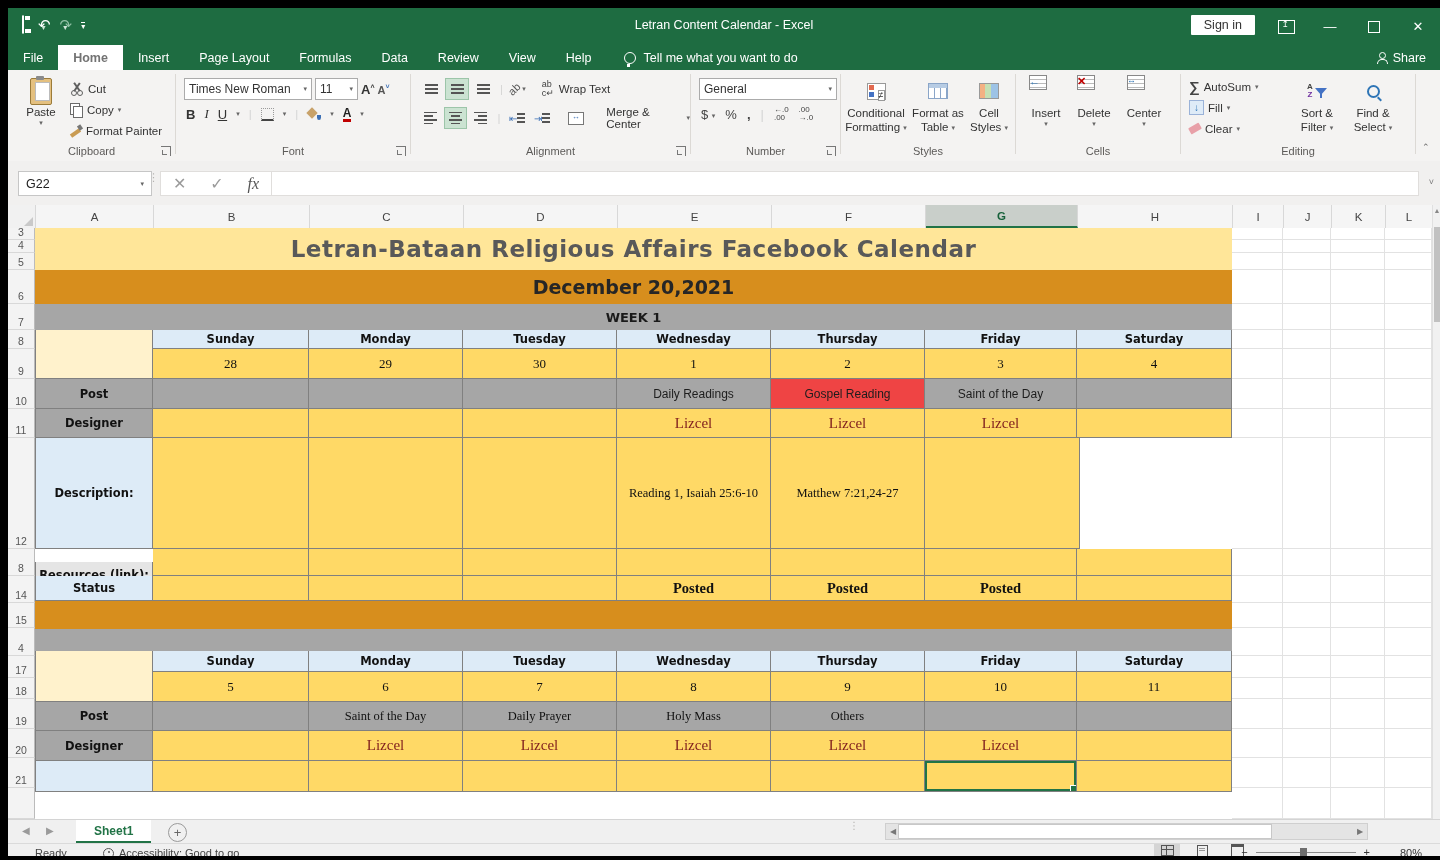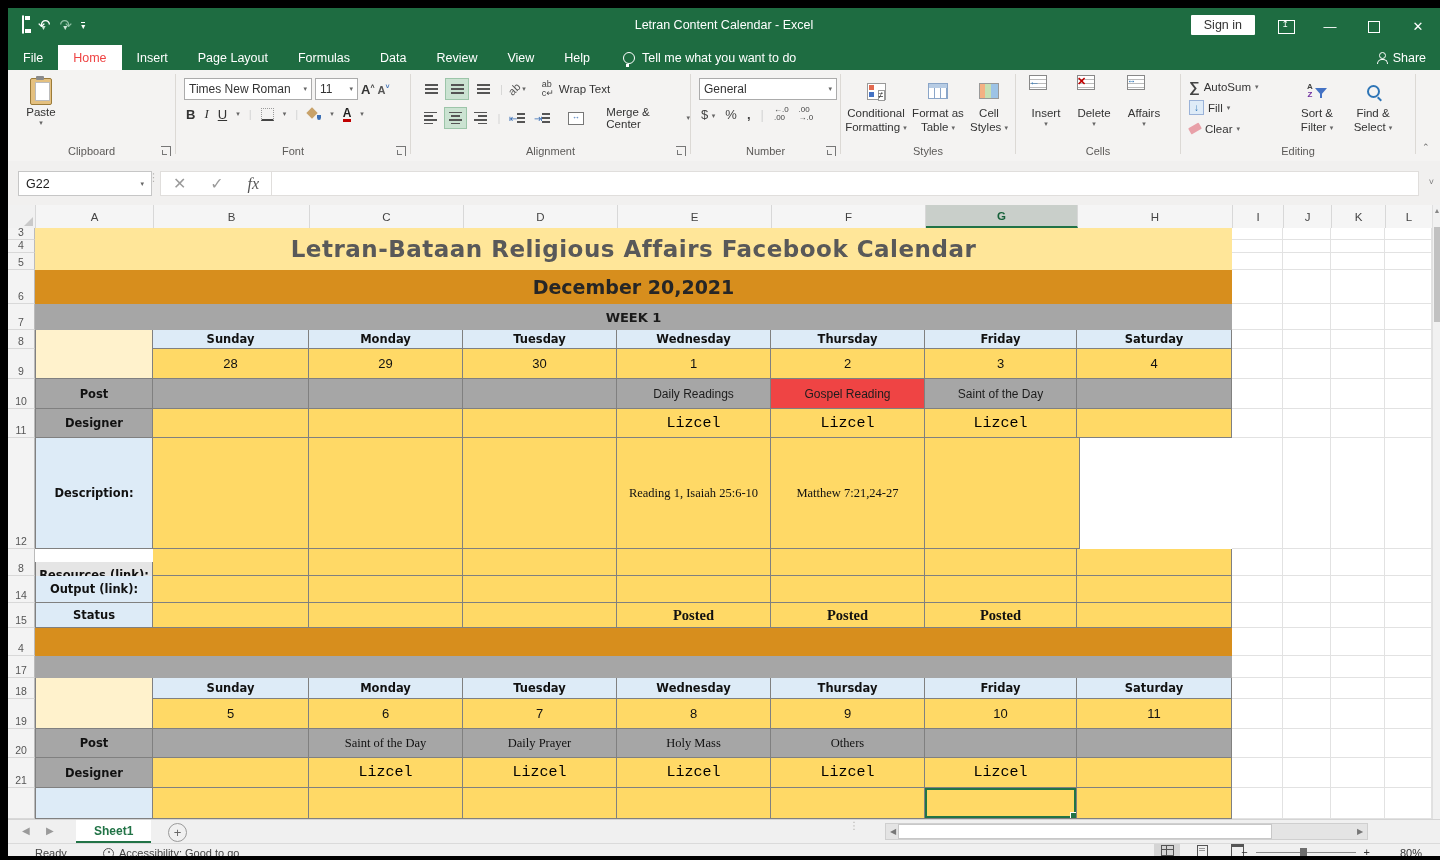--- a/index.html
+++ b/index.html
@@ -22,21 +22,21 @@
   .winbtns{position:absolute;right:0;top:0;height:37px;display:flex;align-items:center}
   .winbtn{width:44px;height:37px;display:flex;align-items:center;justify-content:center;color:#fff;font-size:13px}
   .restic{width:10px;height:10px;border:1px solid #fff;position:relative;background:#1E6C41}
   .restic:before{content:"";position:absolute;left:2px;top:-4px;width:10px;height:10px;border:1px solid #fff;z-index:-1}
   .ribopt{width:15px;height:12px;border:1px solid #fff;position:relative}
   .ribopt:before{content:"↥";position:absolute;left:3px;top:-2px;font-size:9px}
 
   
   #menubar{position:absolute;left:0;top:37px;width:100%;height:25px;background:#1E6C41;display:flex;align-items:stretch;color:#fff;font-size:12.5px}
   .mtab{padding:0 15px;display:flex;align-items:center;cursor:pointer}
-  .mtab.active{background:#fff;color:#ef4444;font-weight:normal}
+  .mtab.active{background:#fff;color:#737373;font-weight:bold}
   #tellme{display:flex;align-items:center;gap:7px;margin-left:18px;cursor:pointer}
   #share{position:absolute;right:14px;top:0;height:25px;display:flex;align-items:center;gap:6px;cursor:pointer}
 
   
   #ribbon{position:absolute;left:0;top:62px;width:100%;height:91px;background:#F4F3F2;border-bottom:1px solid #D5D2CE;font-size:11.5px;color:#333}
   .rgroup{position:absolute;top:0;height:90px}
   .rsep{position:absolute;top:4px;height:80px;width:1px;background:#DCD9D5}
   .glabel{position:absolute;bottom:3px;left:0;width:100%;text-align:center;color:#5c5a58;font-size:11px}
   .launcher{position:absolute;bottom:4px;right:4px;width:9px;height:9px;border-left:1px solid #777;border-bottom:1px solid #777;transform:rotate(180deg);cursor:pointer}
   .launcher:after{content:"";position:absolute;right:1px;top:1px;width:4px;height:4px;border-right:1px solid #777;border-top:1px solid #777}
@@ -83,25 +83,25 @@
   .xcell{box-sizing:border-box;background:#fff;border-right:1px solid #E2E2E2;border-bottom:1px solid #E2E2E2;cursor:cell}
   #vscroll{position:absolute;right:0;top:197px;width:8px;height:614px;background:#F1F1F1;border-left:1px solid #E0E0E0;box-sizing:border-box}
   #vthumb{position:absolute;left:1px;top:22px;width:6px;height:95px;background:#C1C1C1;cursor:pointer}
   #varrow{position:absolute;left:0;top:2px;width:8px;text-align:center;font-size:7px;color:#888;cursor:pointer}
 
   
   .t-title{font-family:"DejaVu Sans",sans-serif;font-weight:800;font-size:23px;color:#595959;letter-spacing:.5px}
   .t-date{font-family:"DejaVu Sans",sans-serif;font-weight:800;font-size:19px;color:#262626}
   .t-week{font-family:"DejaVu Sans",sans-serif;font-weight:800;font-size:13px;color:#1a1a1a}
   .t-day{font-family:"DejaVu Sans",sans-serif;font-weight:700;font-size:11.5px;color:#111}
-  .t-num{font-family:Liberation Sans, sans-serif;font-size:13px;color:#111}
+  .t-num{font-family:Liberation Serif, serif;font-size:13px;color:#111}
   .t-lab{font-family:"DejaVu Sans",sans-serif;font-weight:700;font-size:11.5px;color:#111}
   .t-postA{font-size:12px;color:#1d1d1d}
   .t-postB{font-family:"Liberation Serif",serif;font-size:12.5px;color:#111}
-  .t-name{font-family:Liberation Mono, monospace;font-size:15px;color:#000000}
+  .t-name{font-family:Liberation Serif, serif;font-size:15px;color:#7f1d1d}
   .t-desc{font-family:"Liberation Serif",serif;font-size:12.5px;color:#111}
   .t-statusv{font-family:"Liberation Serif",serif;font-weight:bold;font-size:14.5px;color:#111}
   .cell.sel{box-shadow:inset 0 0 0 2px #217346;position:relative}
   .cell.sel:after{content:"";position:absolute;right:-1px;bottom:-1px;width:5px;height:5px;background:#217346;border:1px solid #fff}
 
   
   #tabbar{position:absolute;left:0;top:811px;width:100%;height:24px;background:#F0F0F0;border-top:1px solid #D4D4D4;box-sizing:border-box}
   .tnav{position:absolute;top:5px;color:#9a9a9a;font-size:10px;cursor:pointer}
   #sheettab{position:absolute;left:68px;top:0;height:23px;background:#fff;border-bottom:2px solid #217346;
     display:flex;align-items:center;padding:0 18px;color:#217346;font-weight:bold;font-size:12px;cursor:pointer;box-sizing:border-box}
@@ -231,20 +231,38 @@
   </div>
 
   <div id="ribbon">
 
     <div class="rgroup" style="left:0;width:167px">
       <div class="bigbtn abs" style="left:12px;top:8px;width:42px">
         <span class="clipb"></span>
         <span>Paste</span>
           <span class="dd">▾</span>
       </div>
+      <div class="abs" style="left:62px;top:8px">
+        <div class="smallrow">
+            <span class="scis">
+              <i></i>
+              <b></b>
+            </span>
+            <span>Cut</span>
+          </div>
+        <div class="smallrow">
+            <span class="copyic"></span>
+            <span>Copy</span> 
+            <span class="dd">▾</span>
+          </div>
+        <div class="smallrow">
+            <span class="fpbrush"></span>
+            <span>Format Painter</span>
+          </div>
+      </div>
       <div class="glabel">Clipboard</div>
       <div class="launcher"></div>
     </div>
     <div class="rsep" style="left:167px"></div>
 
     <div class="rgroup" style="left:168px;width:234px">
       <div class="abs" style="left:8px;top:8px;display:flex;gap:3px;align-items:center">
         <div class="ribbox" style="width:118px">
             <span>Times New Roman</span>
             <span class="dd" style="margin-left:auto">▾</span>
@@ -414,21 +432,21 @@
             <span style="color:#C00000">✕</span>
           </span>
         <span>Delete</span>
           <span class="dd">▾</span>
       </div>
       <div class="bigbtn abs" style="left:104px;top:8px;width:48px">
         <span class="bigicon cellmark">
             <span class="cellic"></span>
             <span style="color:#2E75B6;font-size:9px">↔</span>
           </span>
-        <span>Affairs</span>
+        <span>Center</span>
           <span class="dd">▾</span>
       </div>
       <div class="glabel">Cells</div>
     </div>
     <div class="rsep" style="left:1172px"></div>
 
     <div class="rgroup" style="left:1173px;width:234px">
       <div class="abs" style="left:8px;top:6px">
         <div class="smallrow">
             <span class="sumch">∑</span>
@@ -586,30 +604,20 @@
         <div class="band" style="height: 27px;">
           <div class="cell t-lab" style="width: 118px; height: 27px; background: #e5e5e5; border-left: 1px solid rgb(128, 128, 128); margin-top: 13px;">Resources (link):</div>
           <div class="cell" style="width: 156px; height: 27px; background: rgb(255, 217, 102);"></div>
           <div class="cell" style="width: 154px; height: 27px; background: rgb(255, 217, 102);"></div>
           <div class="cell" style="width: 154px; height: 27px; background: rgb(255, 217, 102);"></div>
           <div class="cell" style="width: 154px; height: 27px; background: rgb(255, 217, 102);"></div>
           <div class="cell" style="width: 154px; height: 27px; background: rgb(255, 217, 102);"></div>
           <div class="cell" style="width: 152px; height: 27px; background: rgb(255, 217, 102);"></div>
           <div class="cell" style="width: 155px; height: 27px; background: rgb(255, 217, 102);"></div>
         </div>
-        <div class="band" style="height: 27px;">
-          <div class="cell t-lab" style="width: 118px; height: 27px; background: rgb(221, 235, 247); border-left: 1px solid rgb(128, 128, 128);">Output (link):</div>
-          <div class="cell" style="width: 156px; height: 27px; background: rgb(255, 217, 102);"></div>
-          <div class="cell" style="width: 154px; height: 27px; background: rgb(255, 217, 102);"></div>
-          <div class="cell" style="width: 154px; height: 27px; background: rgb(255, 217, 102);"></div>
-          <div class="cell" style="width: 154px; height: 27px; background: rgb(255, 217, 102);"></div>
-          <div class="cell" style="width: 154px; height: 27px; background: rgb(255, 217, 102);"></div>
-          <div class="cell" style="width: 152px; height: 27px; background: rgb(255, 217, 102);"></div>
-          <div class="cell" style="width: 155px; height: 27px; background: rgb(255, 217, 102);"></div>
-        </div>
         <div class="band" style="height: 25px;">
           <div class="cell t-lab" style="width: 118px; height: 25px; background: rgb(221, 235, 247); border-left: 1px solid rgb(128, 128, 128);">Status</div>
           <div class="cell t-statusv" style="width: 156px; height: 25px; background: rgb(255, 217, 102);"></div>
           <div class="cell t-statusv" style="width: 154px; height: 25px; background: rgb(255, 217, 102);"></div>
           <div class="cell t-statusv" style="width: 154px; height: 25px; background: rgb(255, 217, 102);"></div>
           <div class="cell t-statusv" style="width: 154px; height: 25px; background: rgb(255, 217, 102);">Posted</div>
           <div class="cell t-statusv" style="width: 154px; height: 25px; background: rgb(255, 217, 102);">Posted</div>
           <div class="cell t-statusv" style="width: 152px; height: 25px; background: rgb(255, 217, 102);">Posted</div>
           <div class="cell t-statusv" style="width: 155px; height: 25px; background: rgb(255, 217, 102);"></div>
         </div>

